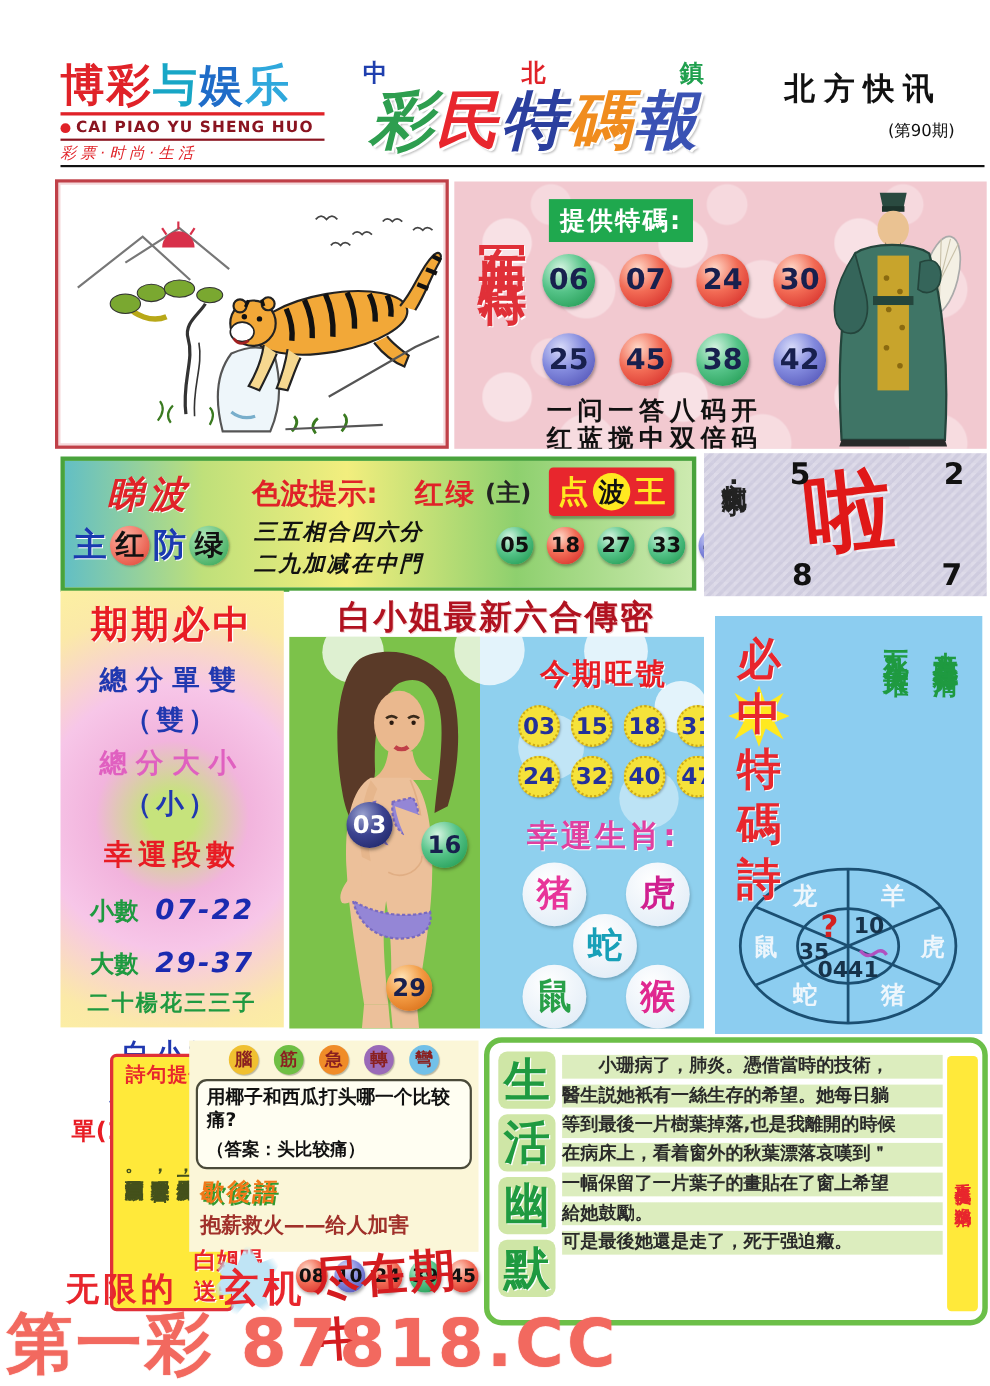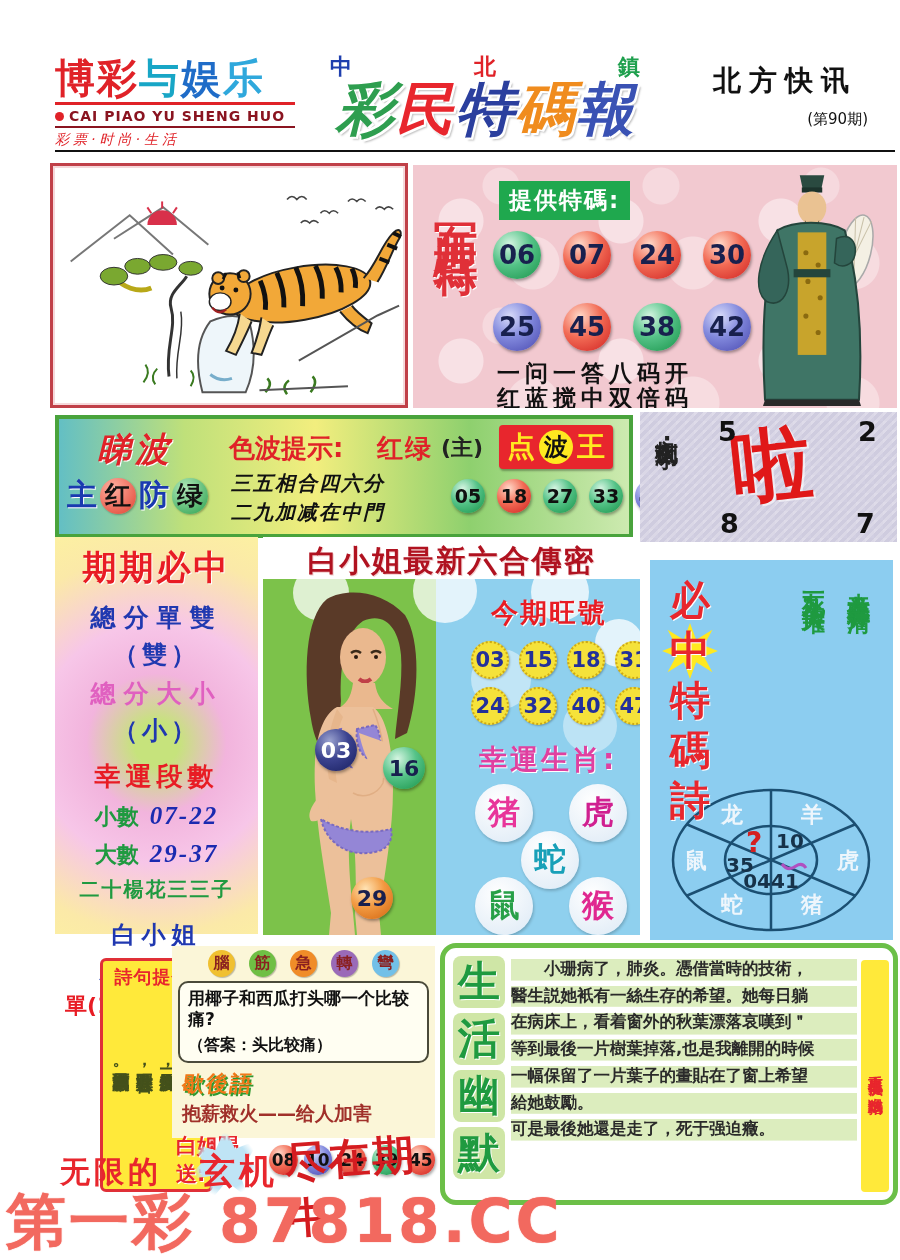--- a/index.html
+++ b/index.html
@@ -85,21 +85,21 @@
     background:radial-gradient(circle at 50% 52%, #c6e37c 0 22px, #f2b4dd 70px, #f7c6e8 120px, #fbe9a8 190px, #fcf0a2 100%); padding-top:8px; }
   .sure-title { font-size:34px; font-weight:900; color:#e81c24; letter-spacing:3px; text-shadow:1px 1px 0 #fff; }
   .sure-l { font-weight:900;text-align:center; }
   .s-blue { color:#2038b0; } .s-pink { color:#e060c0; } .s-red { color:#e81c24; } .s-green { color:#1f9a40; }
   .sure-l1 { font-size:25px; letter-spacing:8px; margin-top:10px; }
   .sure-l2 { font-size:25px; letter-spacing:4px; margin-top:4px;}
   .sure-l3 { font-size:25px; letter-spacing:8px; margin-top:6px;}
   .sure-l4 { font-size:25px; letter-spacing:4px; margin-top:4px;}
   .sure-l5 { font-size:26px; letter-spacing:5px; margin-top:12px; }
   .sure-num { font-size:25px; font-weight:900; font-style:italic; color:#1a2ab0; letter-spacing:2px;}
-  .sure-l6,.sure-l7 { margin-top:8px; font-size:22px;font-family:Liberation Serif, serif; }
+  .sure-l6,.sure-l7 { margin-top:18px; font-size:22px; }
   .sure-l8 { font-size:20px; letter-spacing:2px; margin-top:6px; }
   .sure-l9 { font-size:24px; letter-spacing:6px; margin-top:16px; }
   .sure-l10 { font-size:22px; font-style:italic; letter-spacing:6px; margin-top:4px; }
   .sure-l11 { font-size:22px; text-align:left; padding-left:10px; margin-top:6px; }
   .sure-l12 { font-size:22px; text-align:right; padding-right:14px; margin-top:2px; }
 
   
   .madam { position:absolute; left:263px; top:537px; width:377px; height:398px; background:#fff; }
   .madam-title { text-align:center; font-size:30px; font-weight:900; color:#b01220; letter-spacing:2px; padding-top:4px; text-shadow:1px 1px 0 #f3d0d0; }
   .madam-body { position:absolute; left:0; top:42px; right:0; bottom:0; overflow:hidden;
@@ -502,22 +502,22 @@
   <div class="humor">
     <div class="humor-title">
       <span class="hch">生</span>
       <span class="hch">活</span>
       <span class="hch">幽</span>
       <span class="hch">默</span>
     </div>
     <div class="humor-text">
       <div class="hl indent">小珊病了，肺炎。憑借當時的技術，</div>
       <div class="hl">醫生説她衹有一絲生存的希望。她每日躺</div>
+      <div class="hl">等到最後一片樹葉掉落,也是我離開的時候</div>
       <div class="hl">在病床上，看着窗外的秋葉漂落哀嘆到＂</div>
-      <div class="hl">等到最後一片樹葉掉落,也是我離開的時候</div>
       <div class="hl">一幅保留了一片葉子的畫貼在了窗上希望</div>
       <div class="hl">給她鼓勵。</div>
       <div class="hl">可是最後她還是走了，死于强迫癥。</div>
     </div>
     <div class="humor-side">重点生肖提供：猴鸡猪</div>
   </div>
 
   <div class="watermark">第一彩 87818.CC</div>
 
 </div>

